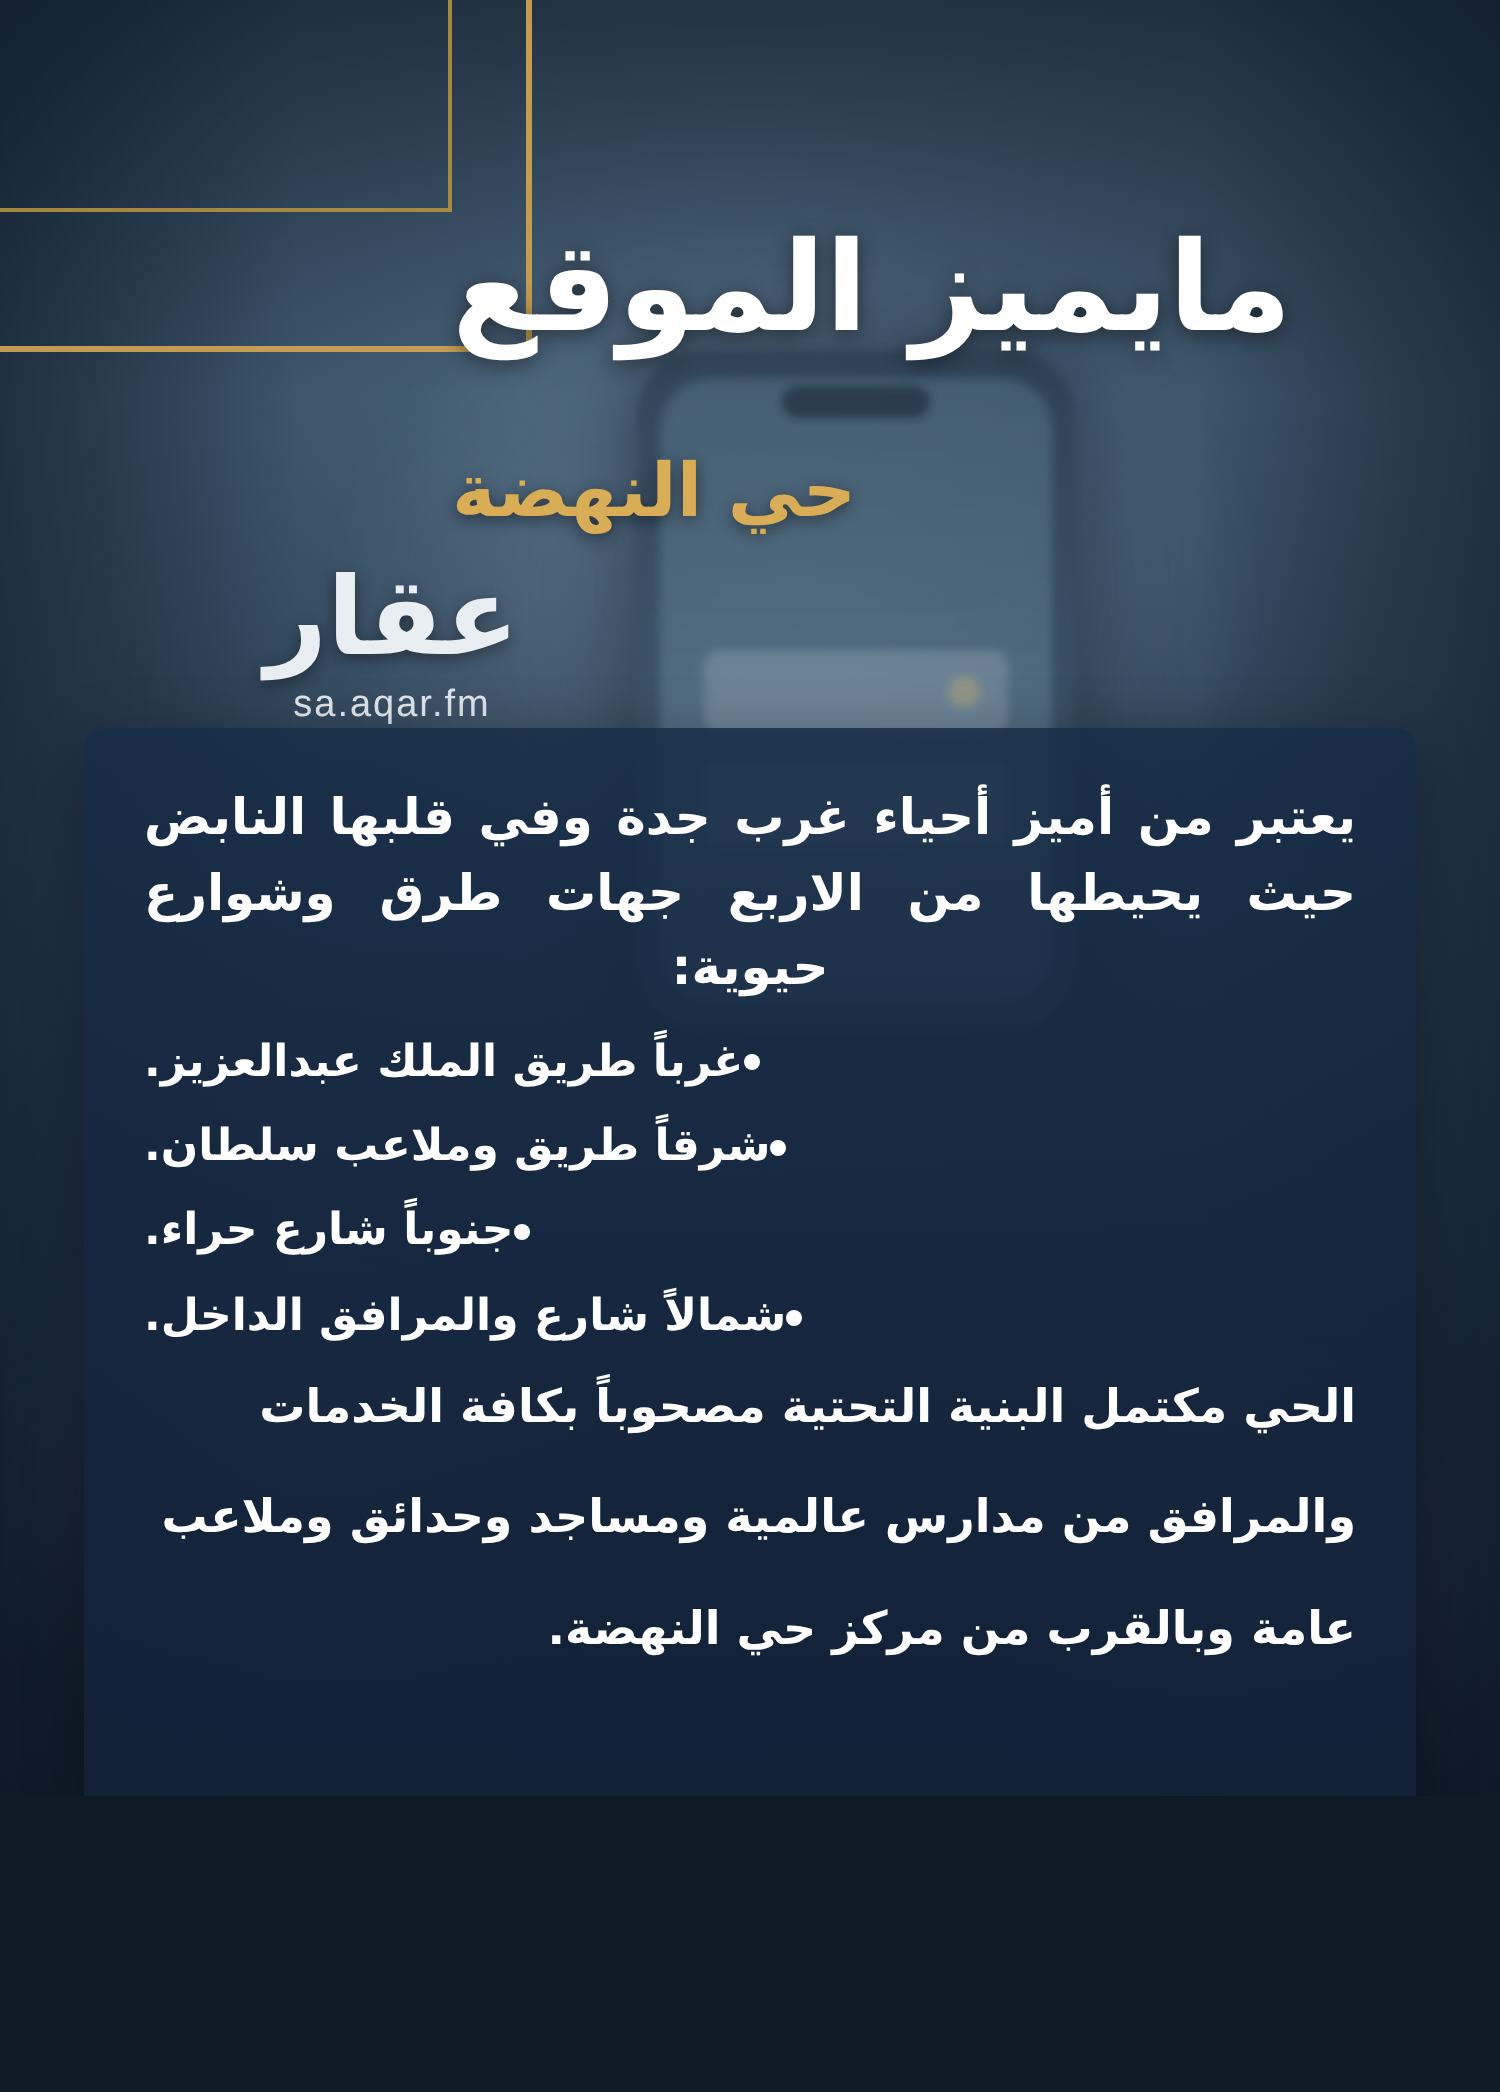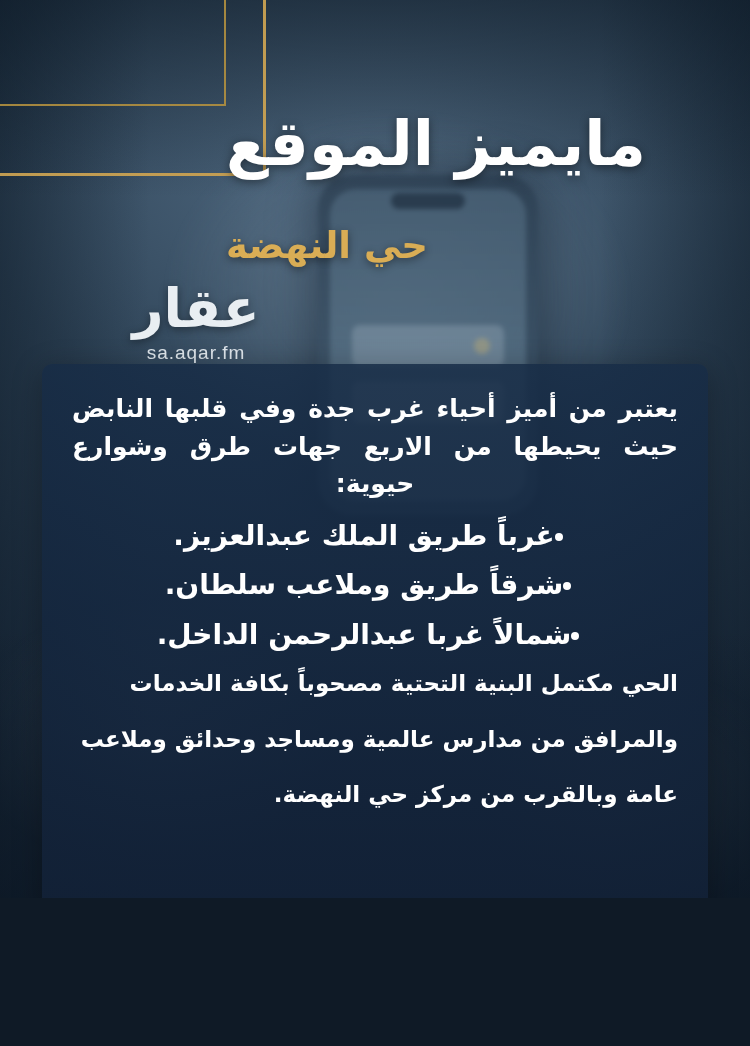--- a/index.html
+++ b/index.html
@@ -186,23 +186,23 @@
     text-align: justify;
     text-align-last: center;
     letter-spacing: 0.5px;
   }
   .bullets {
     list-style: none;
     margin: 16px 0 0 0;
     padding: 0;
   }
   .bullets li {
-    font-size: 28px;
-    font-weight: bold;
-    text-align: center;
+    font-size: 22px;
+    font-weight: bold;
+    text-align: left;
     line-height: 1.2;
     margin: 0 0 16px 0;
     position: relative;
     padding-right: 0;
   }
   .bullets li .dot {
     display: inline-block;
     width: 8px;
     height: 8px;
     border-radius: 50%;
@@ -249,21 +249,22 @@
     <div class="brand-mark">عقار</div>
     <div class="brand-url">sa.aqar.fm</div>
   </div>
 
   <div class="panel">
     <div class="intro">يعتبر من أميز أحياء غرب جدة وفي قلبها النابض حيث يحيطها من الاربع جهات طرق وشوارع حيوية:</div>
 
     <ul class="bullets">
       <li><span class="dot"></span><span>غرباً طريق الملك عبدالعزيز.</span></li>
       <li><span class="dot"></span><span>شرقاً طريق وملاعب سلطان.</span></li>
-      <li><span class="dot"></span><span>شمالاً غربا عبدالرحمن الداخل.</span></li>
+      <li><span class="dot"></span><span>جنوباً شارع حراء.</span></li>
+      <li><span class="dot"></span><span>شمالاً شارع والمرافق الداخل.</span></li>
     </ul>
 
     <div class="outro">
       <p>الحي مكتمل البنية التحتية مصحوباً بكافة الخدمات</p>
       <p>والمرافق من مدارس عالمية ومساجد وحدائق وملاعب</p>
       <p>عامة وبالقرب من مركز حي النهضة.</p>
     </div>
   </div>
 
 </div>

